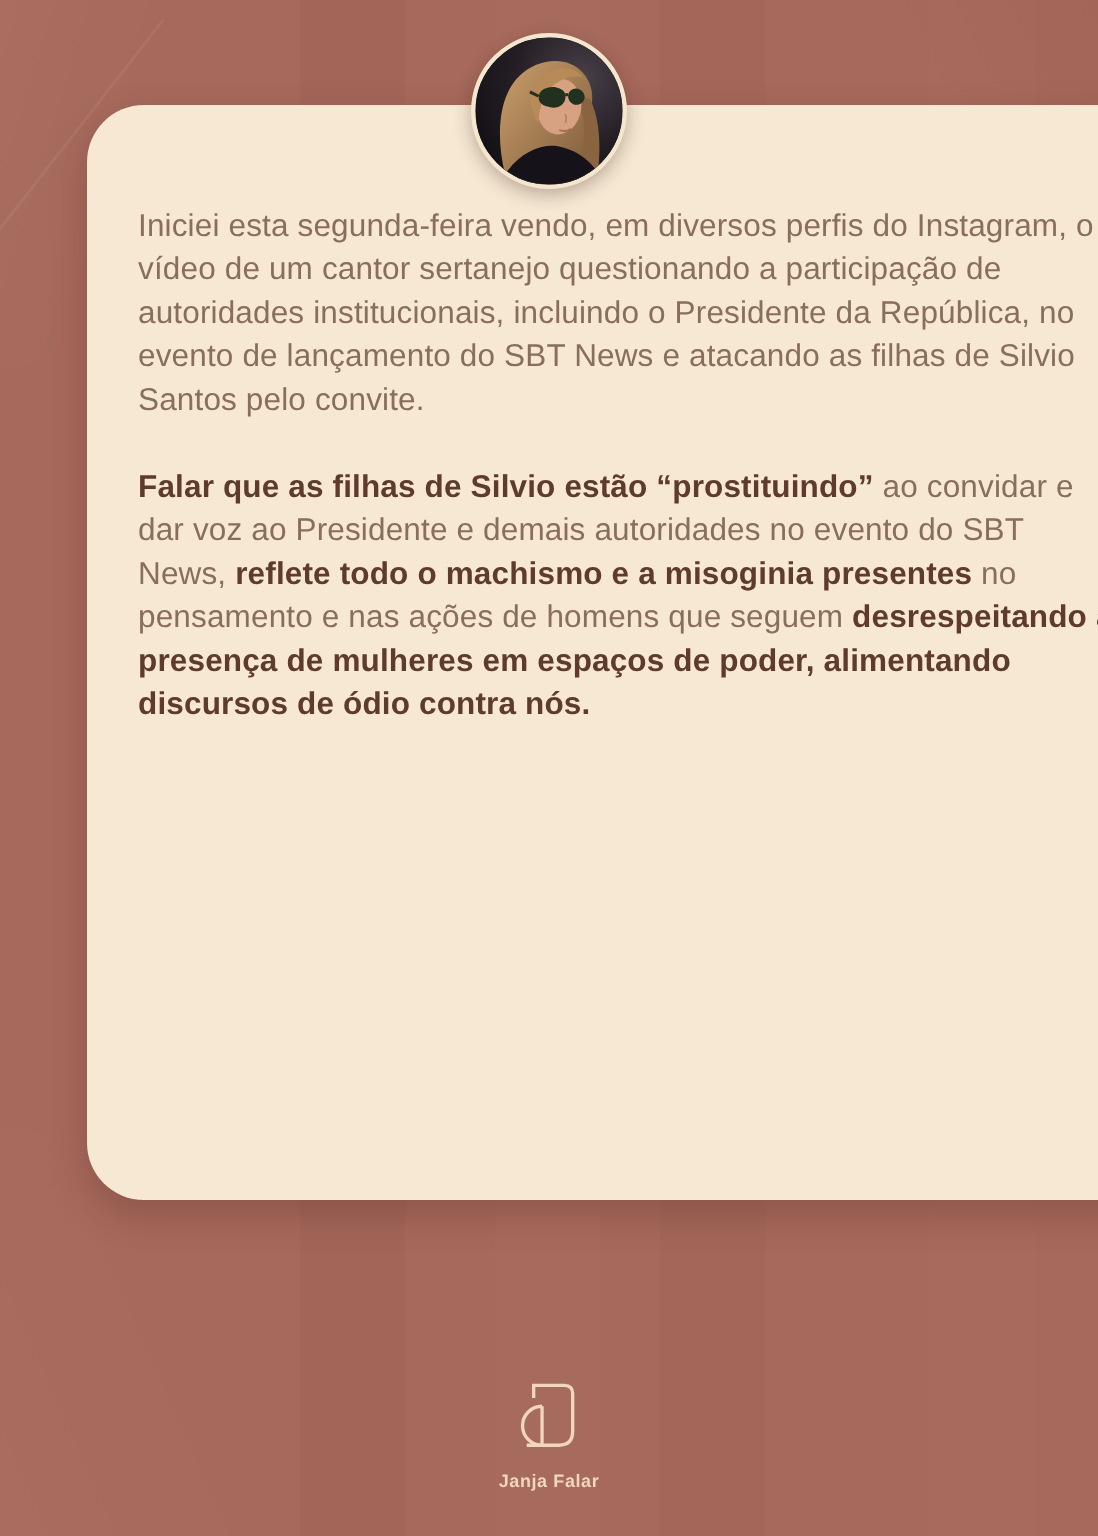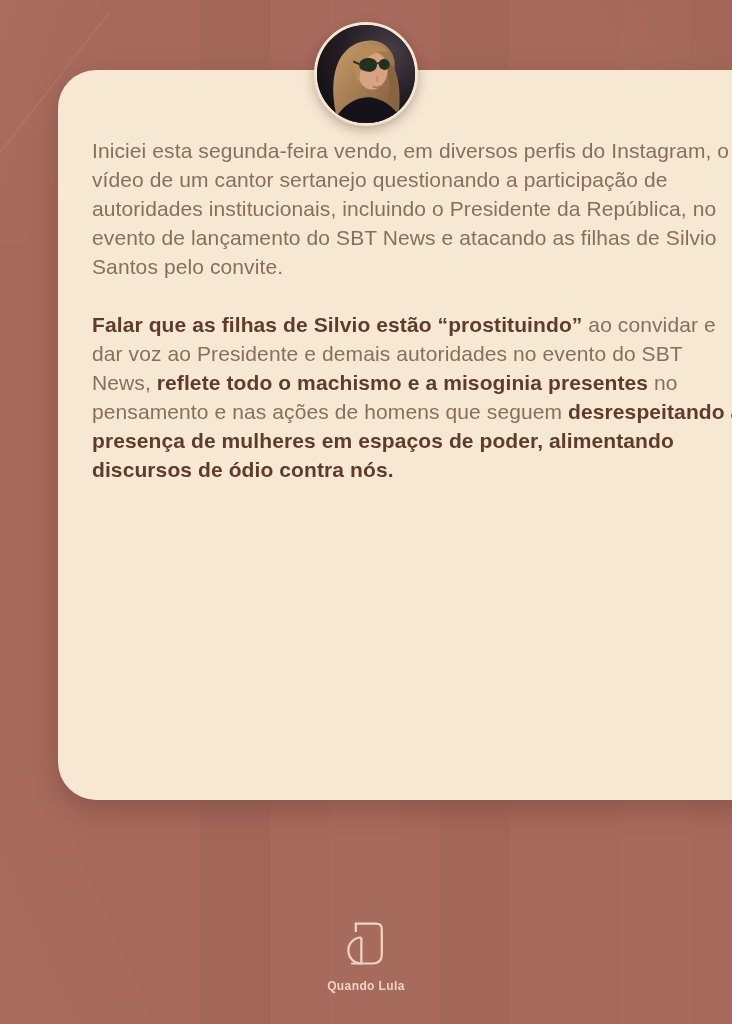--- a/index.html
+++ b/index.html
@@ -154,14 +154,14 @@
     </div>
 </div>
 
 <div class="brand">
   <svg width="52" height="56" viewBox="0 0 56 60" aria-hidden="true">
 
     <path d="M17 17 L17 8 L39 8 Q45 8 45 14 L45 41 Q45 51 35 51 L12 51" fill="none" stroke="#f0d5bf" stroke-width="2.4"></path>
 
     <path d="M23 23 L23 51 M23 23 A 14 14 0 0 0 23 51" fill="none" stroke="#f0d5bf" stroke-width="2.4"></path>
   </svg>
-  <div class="brand-name">Quando Lula</div>
+  <div class="brand-name">Janja Falar</div>
 </div>
 
 </body></html>

